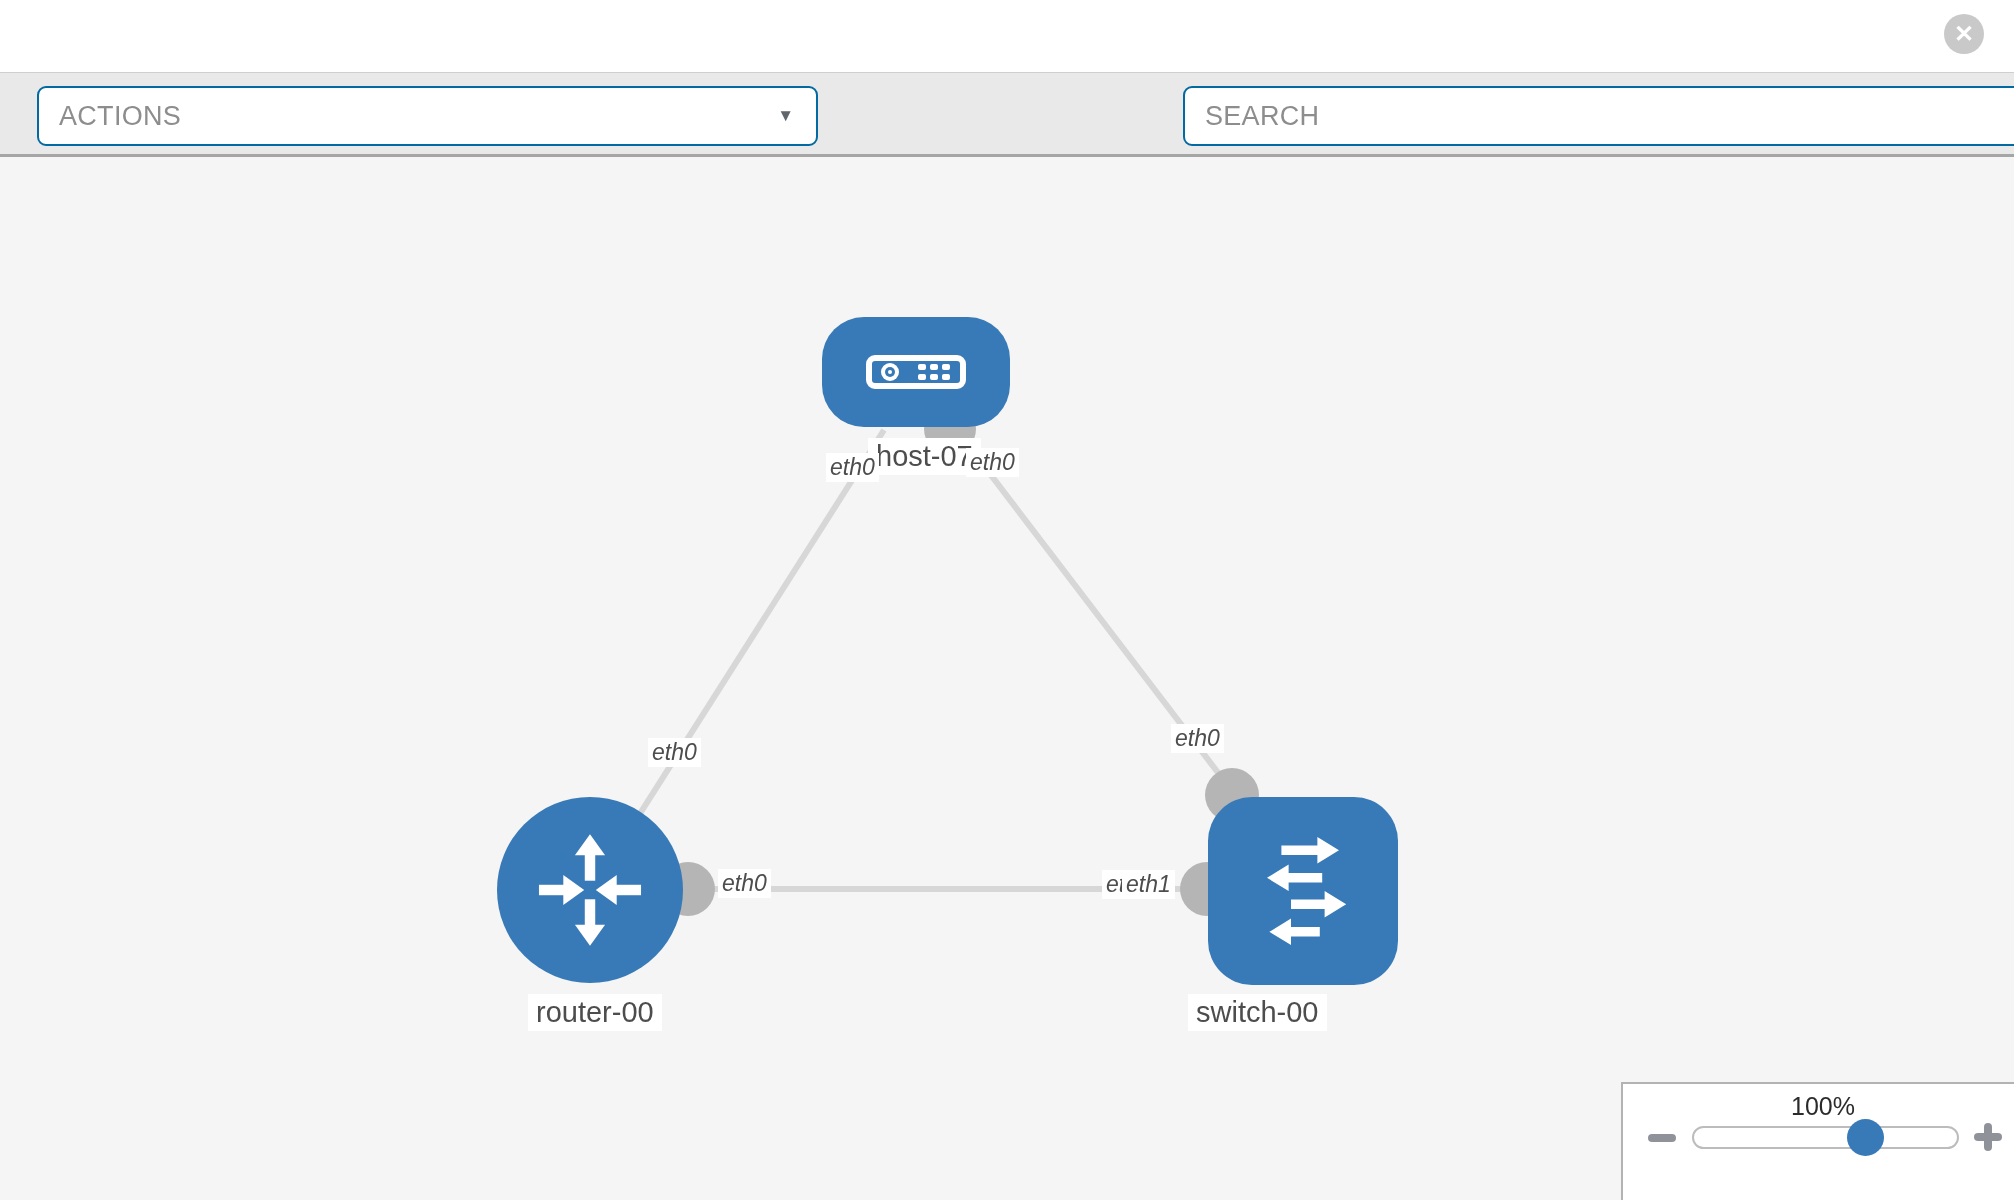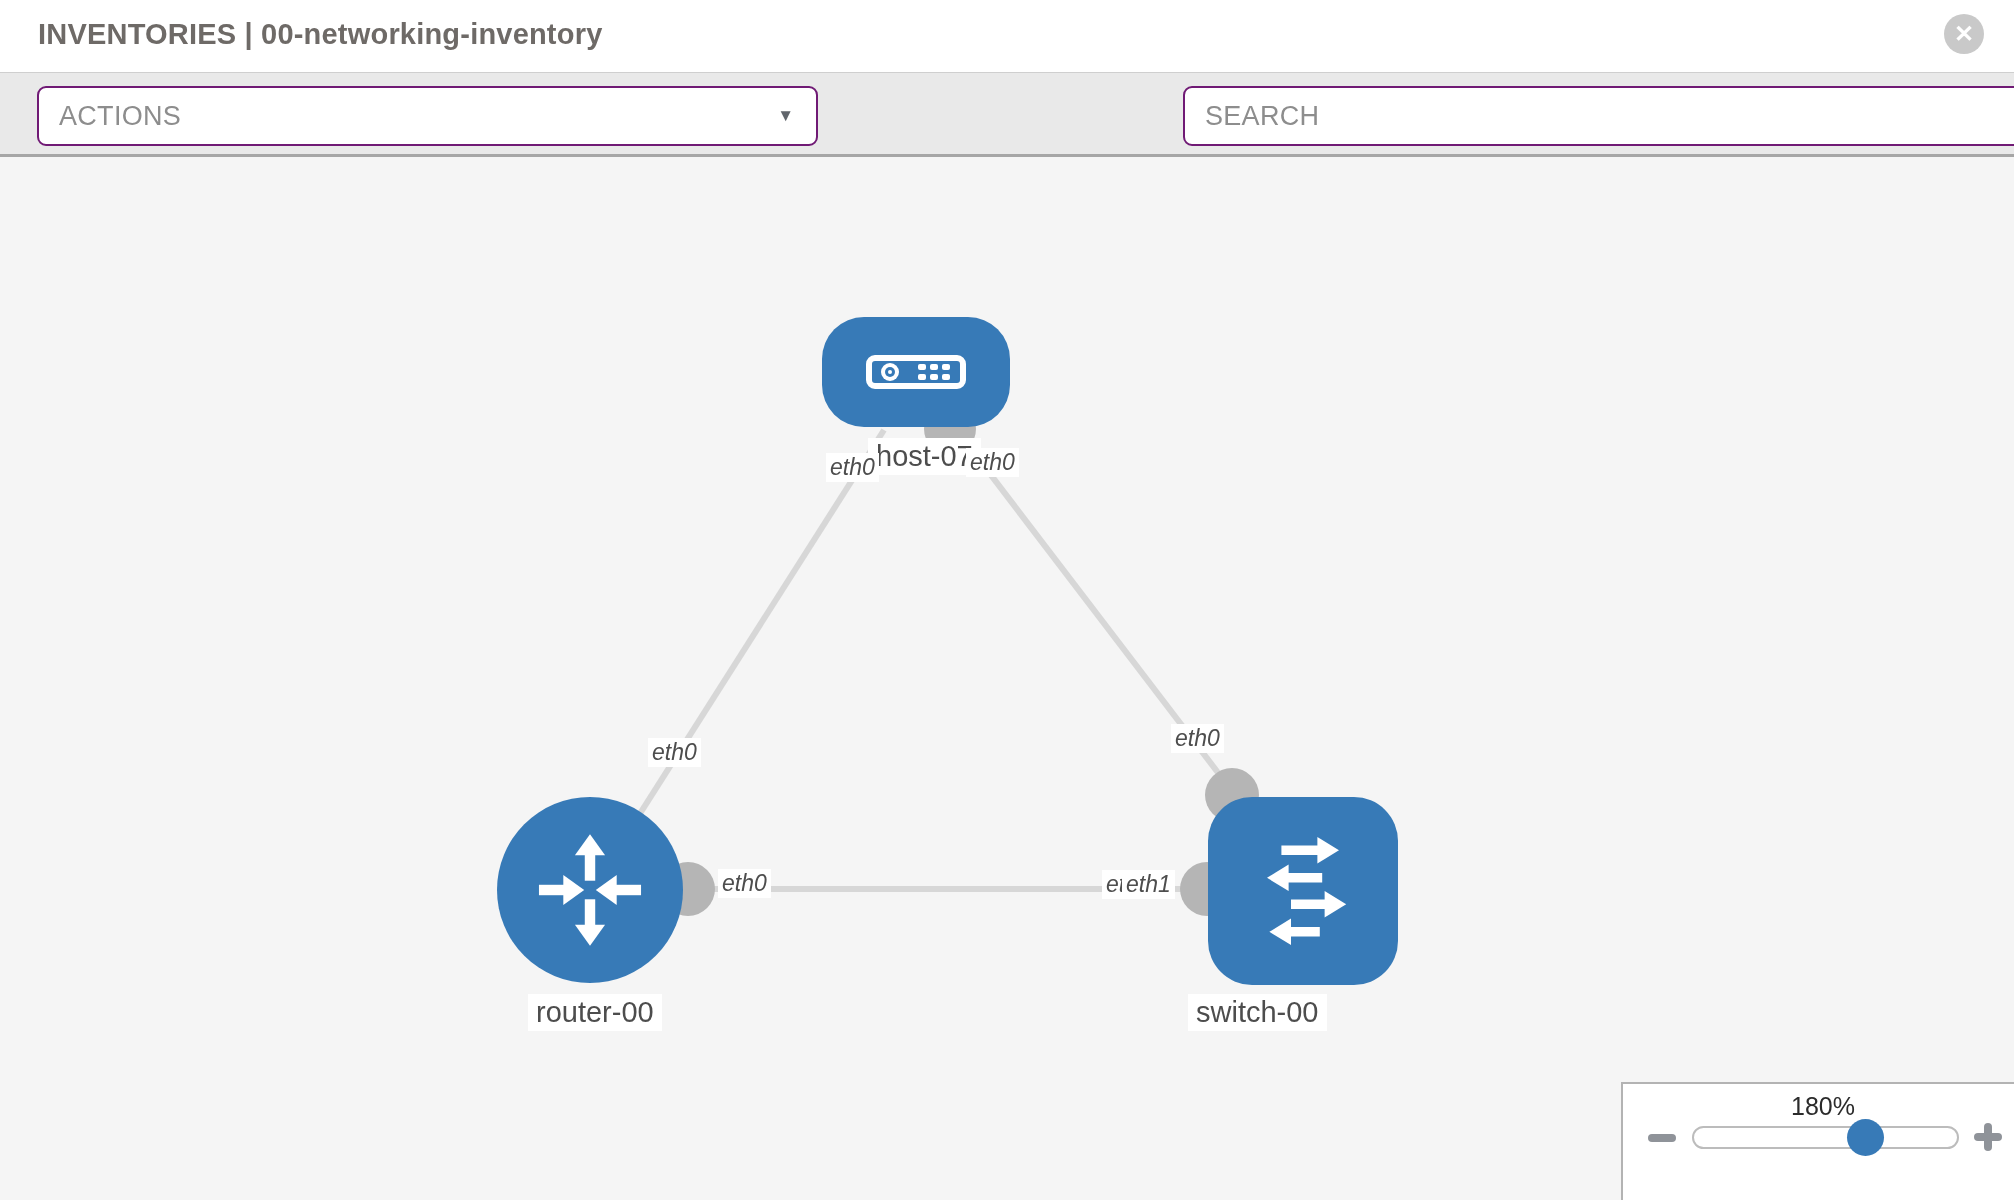--- a/index.html
+++ b/index.html
@@ -10,21 +10,21 @@
   
   .hdr { position:absolute; left:0; top:0; width:2014px; height:72px; background:#ffffff; }
   .hdr-title { position:absolute; left:38px; top:18px; font-size:29px; font-weight:bold; color:#6e6a67; letter-spacing:0.2px; }
   .close-btn { position:absolute; left:1944px; top:14px; width:40px; height:40px; border-radius:50%;
                background:#c9c9c9; color:#ffffff; font-size:24px; font-weight:bold; text-align:center;
                line-height:40px; cursor:pointer; }
 
   
   .tbar { position:absolute; left:0; top:72px; width:2014px; height:85px; background:#e9e9e9;
           border-top:1px solid #cfcfcf; border-bottom:3px solid #a6a6a6; }
-  .select { position:absolute; top:13px; height:60px; background:#ffffff; border:2px solid #701a75;
+  .select { position:absolute; top:13px; height:60px; background:#ffffff; border:2px solid #0369a1;
             border-radius:9px; display:flex; align-items:center; padding:0 20px; cursor:pointer; }
   .select .sel-label { font-size:27px; color:#8d8d8d; letter-spacing:0.3px; }
   .select .caret { position:absolute; right:22px; top:50%; transform:translateY(-52%);
                    font-size:17px; color:#61666c; }
   .sel-actions { left:37px;  width:781px; }
   .sel-search  { left:1183px; width:892px; }
   .tool-icon { position:absolute; top:95px; width:40px; height:40px; cursor:pointer; }
   .icon-wrench { left:1046px; }
   .icon-key    { left:1110px; }
 
@@ -73,21 +73,20 @@
                 border:2px solid #bcbcbc; border-radius:12px; background:#ffffff; cursor:pointer; }
   .zoom-thumb { position:absolute; left:224px; top:35px; width:37px; height:37px; border-radius:50%;
                 background:#377ab7; cursor:grab; }
 </style>
 </head>
 <body>
 
 <div class="app">
 
   <div class="hdr">
-    <div class="hdr-title">INVENTORIES | 00-networking-inventory</div>
     <div class="close-btn">
       <span>✕</span>
     </div>
   </div>
 
   <div class="tbar">
     <div class="select sel-actions">
       <span class="sel-label">ACTIONS</span>
       <span class="caret">▼</span>
     </div>
@@ -186,20 +185,20 @@
   <div class="chip chip-iface if-host-r">eth0</div>
   <div class="chip chip-iface if-mid-l">eth0</div>
   <div class="chip chip-iface if-mid-r">eth0</div>
   <div class="chip chip-iface if-bot-l">eth0</div>
 
   <div class="chip-iface if-overlap" style="position:absolute; font-size:23px; color:#4d4d4d;">
     <span class="under"><span class="under-in">eth0</span></span><span class="over">eth1</span>
   </div>
 
   <div class="zoom-panel">
-    <div class="zoom-level">180%</div>
+    <div class="zoom-level">100%</div>
     <div class="zoom-minus" title=""></div>
     <div class="zoom-track"></div>
     <div class="zoom-thumb"></div>
     <div class="zoom-plus"></div>
   </div>
 
 </div>
 
 </body></html>

